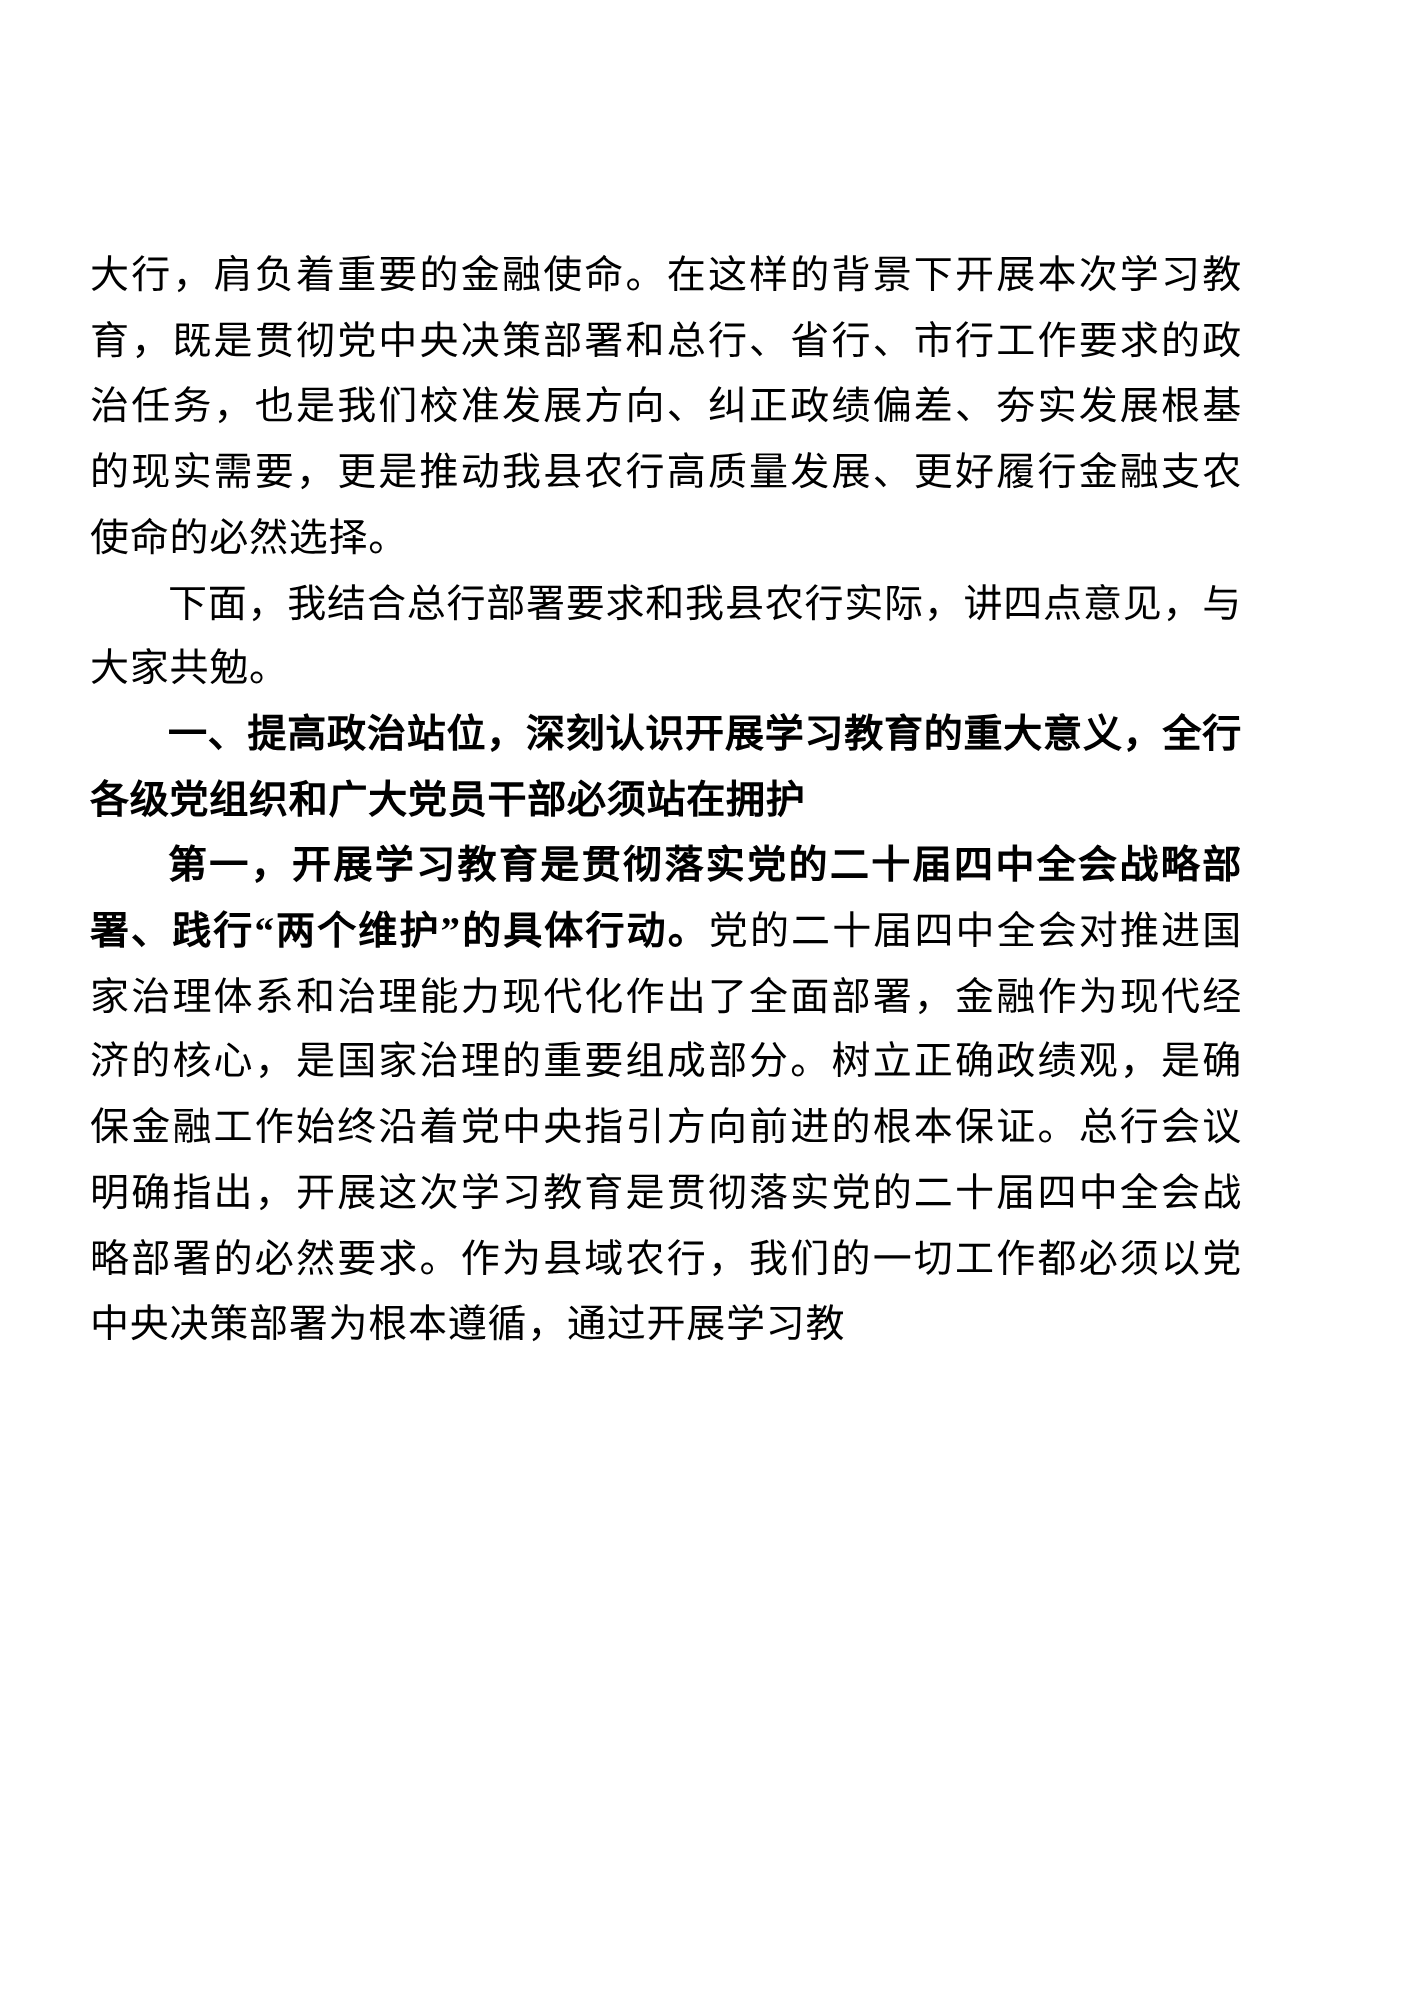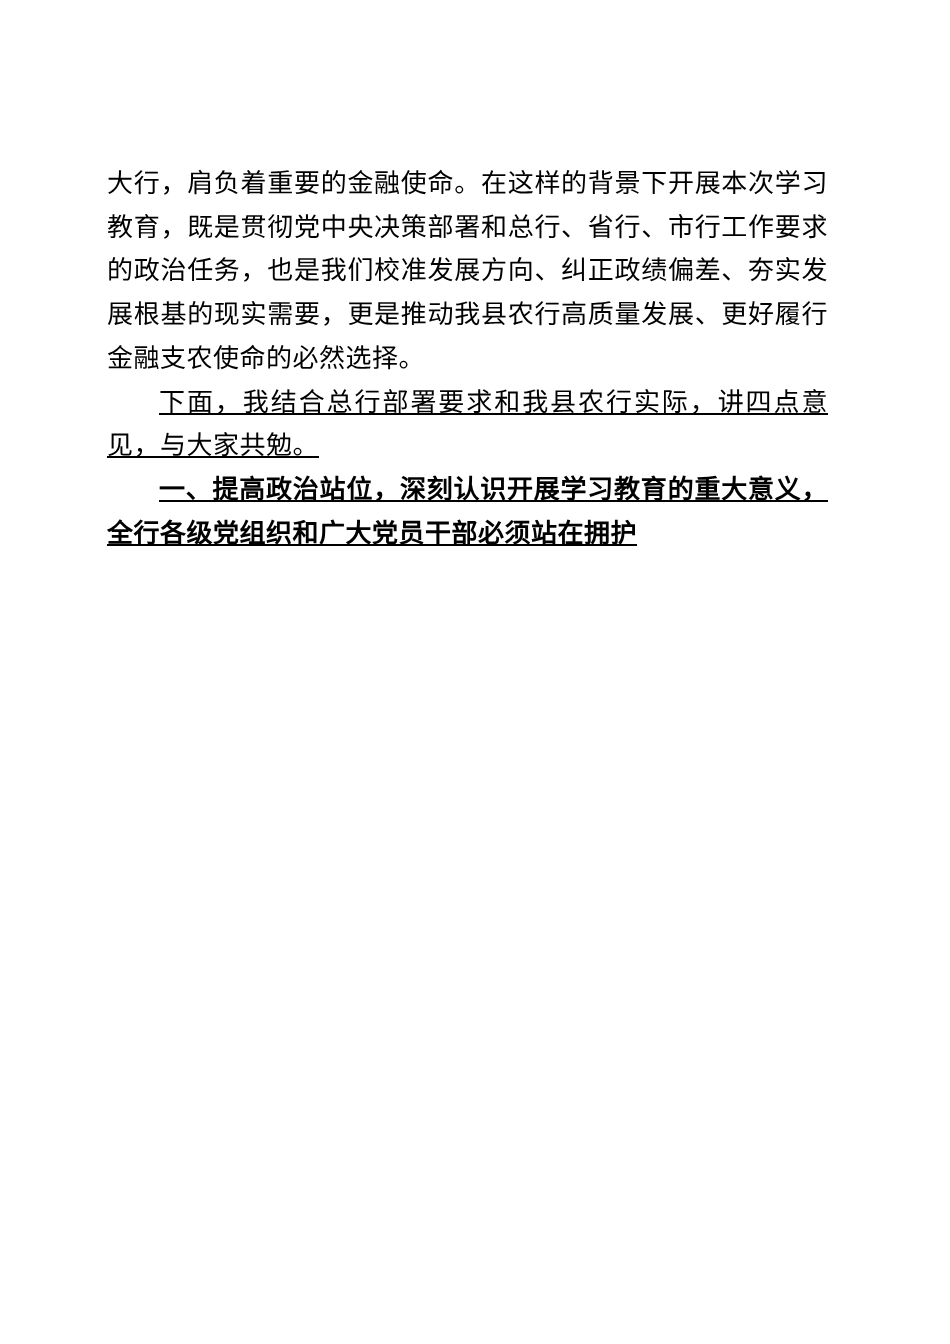--- a/index.html
+++ b/index.html
@@ -7,39 +7,38 @@
     padding: 0;
     background: #ffffff;
   }
   .page {
     position: relative;
     box-sizing: border-box;
     width: 950px;
     height: 1344px;
     margin: 0 auto;
     background: #ffffff;
-    padding: 162px 122px 0 107px;
+    padding: 162px 122px 0 60px;
     overflow: hidden;
   }
   .doc-text {
     font-family: "Liberation Serif", "DejaVu Serif", serif;
     font-size: 26px;
     line-height: 43.7px;
     color: #000000;
     text-align: justify;
     text-justify: inter-character;
     letter-spacing: 0.5px;
   }
   .doc-text p {
     margin: 0;
     padding: 0;
   }
   .indent {
     text-indent: 2em;
-    text-decoration: underline;
   }
   .heading {
     font-family: "Liberation Sans", "DejaVu Sans", sans-serif;
     font-weight: bold;
   }
   .lead {
     font-weight: bold;
   }
 </style>
 </head>
@@ -48,15 +47,16 @@
 <div class="page">
   <div class="doc-text">
 
     <p>大行，肩负着重要的金融使命。在这样的背景下开展本次学习教育，既是贯彻党中央决策部署和总行、省行、市行工作要求的政治任务，也是我们校准发展方向、纠正政绩偏差、夯实发展根基的现实需要，更是推动我县农行高质量发展、更好履行金融支农使命的必然选择。</p>
 
     <p class="indent">下面，我结合总行部署要求和我县农行实际，讲四点意见，与大家共勉。</p>
 
     <p class="indent heading">一、提高政治站位，深刻认识开展学习教育的重大意义，全行各级党组织和广大党员干部必须站在拥护</p>
 
 
+    <p class="indent"><span class="lead">第一，开展学习教育是贯彻落实党的二十届四中全会战略部署、践行“两个维护”的具体行动。</span><span>党的二十届四中全会对推进国家治理体系和治理能力现代化作出了全面部署，金融作为现代经济的核心，是国家治理的重要组成部分。树立正确政绩观，是确保金融工作始终沿着党中央指引方向前进的根本保证。总行会议明确指出，开展这次学习教育是贯彻落实党的二十届四中全会战略部署的必然要求。作为县域农行，我们的一切工作都必须以党中央决策部署为根本遵循，通过开展学习教</span></p>
 
   </div>
 </div>
 
 </body></html>

